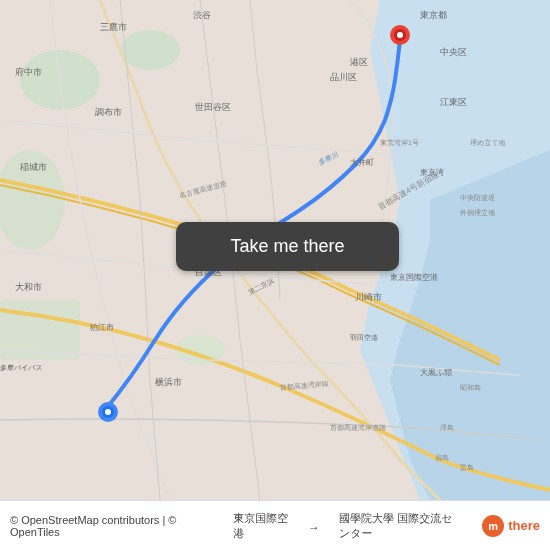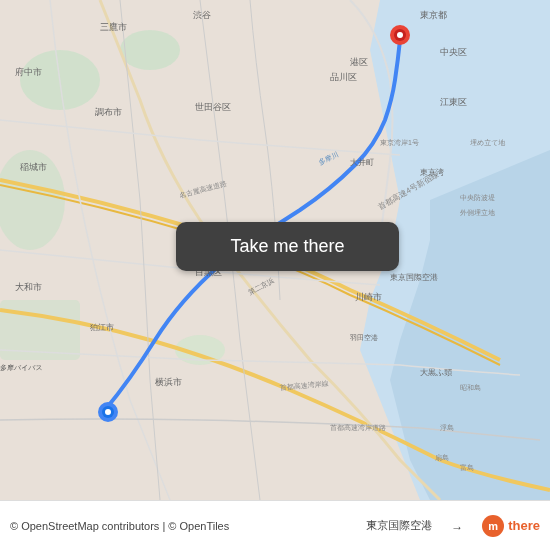--- a/index.html
+++ b/index.html
@@ -190,19 +190,20 @@
   </svg>
 
   <button id="take-me-there-btn">Take me there</button>
 </div>
 
 <div id="footer">
   <span class="footer-text">© OpenStreetMap contributors | © OpenTiles</span>
   <span style="flex:1"></span>
   <span class="footer-text">東京国際空港</span>
   <span class="footer-arrow">→</span>
+  <span class="footer-text">國學院大學 国際交流センター</span>
   <div id="footer-logo">
     <div class="moovit-logo">
       <div class="moovit-icon">m</div>
       <span>there</span>
     </div>
   </div>
 </div>
 
 </body></html>

